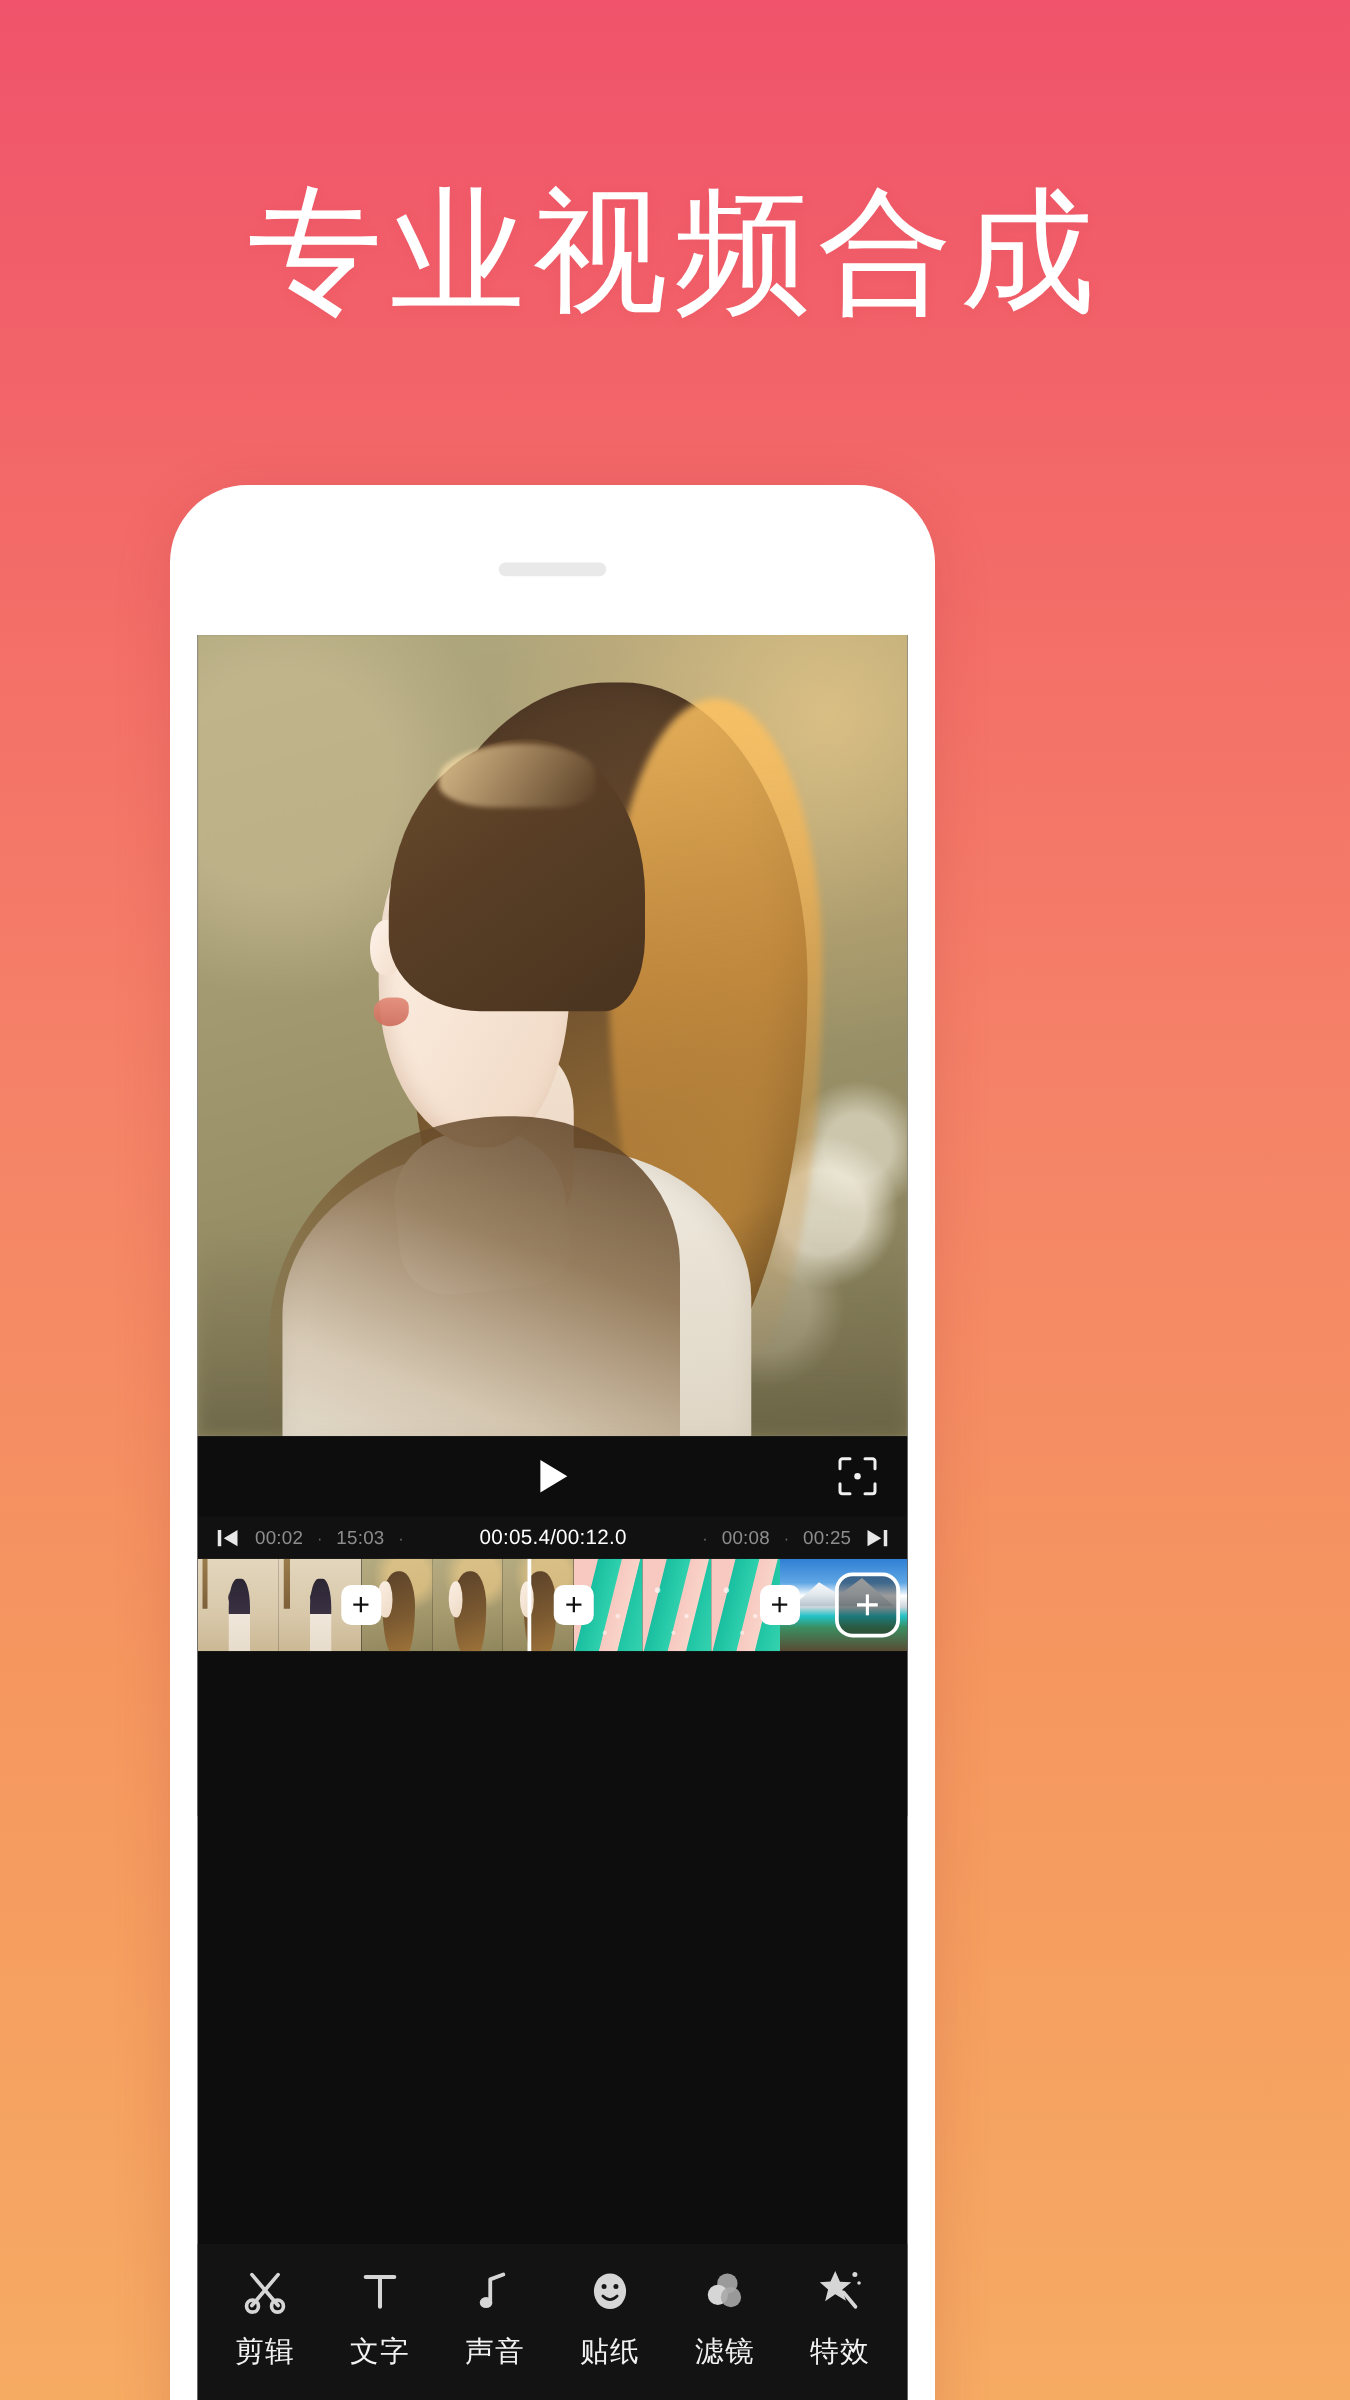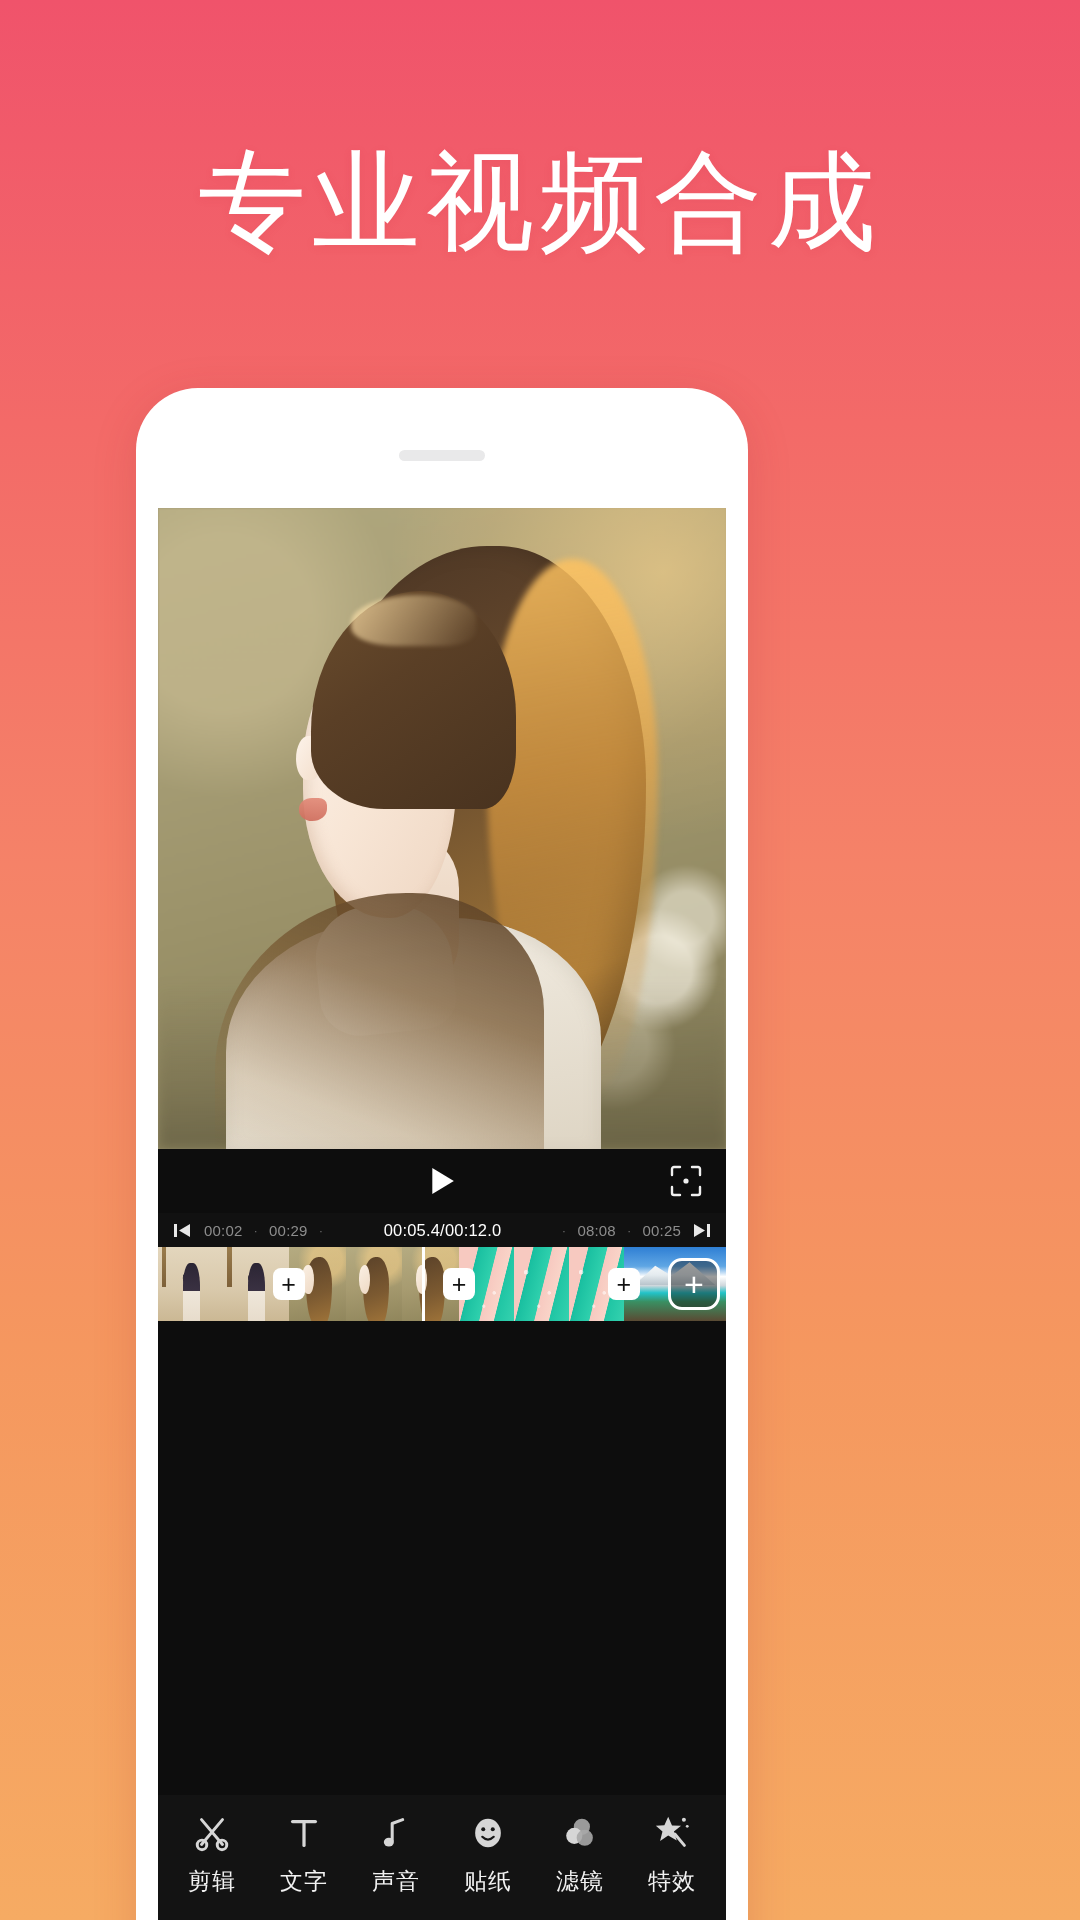--- a/index.html
+++ b/index.html
@@ -317,27 +317,27 @@
 
     <div class="ruler">
       <span class="frame-icon">
         <svg viewBox="0 0 17 15" width="17" height="15" aria-hidden="true">
           <rect x="0" y="1" width="3" height="13" fill="#e8e8e8"></rect>
           <polygon points="16,1 16,14 5,7.5" fill="#e8e8e8"></polygon>
         </svg>
       </span>
       <span class="tick-label" style="margin-left:13px">00:02</span>
       <span class="dot" style="margin:0 11px">·</span>
-      <span class="tick-label">00:29</span>
+      <span class="tick-label">15:03</span>
       <span class="dot" style="margin:0 11px">·</span>
 
       <span class="current-time" style="margin:0 auto">00:05.4/00:12.0</span>
 
       <span class="dot" style="margin:0 11px">·</span>
-      <span class="tick-label">08:08</span>
+      <span class="tick-label">00:08</span>
       <span class="dot" style="margin:0 11px">·</span>
       <span class="tick-label" style="margin-right:12px">00:25</span>
       <span class="frame-icon">
         <svg viewBox="0 0 17 15" width="17" height="15" aria-hidden="true">
           <polygon points="1,1 1,14 12,7.5" fill="#e8e8e8"></polygon>
           <rect x="14" y="1" width="3" height="13" fill="#e8e8e8"></rect>
         </svg>
       
       </span>
     </div>

